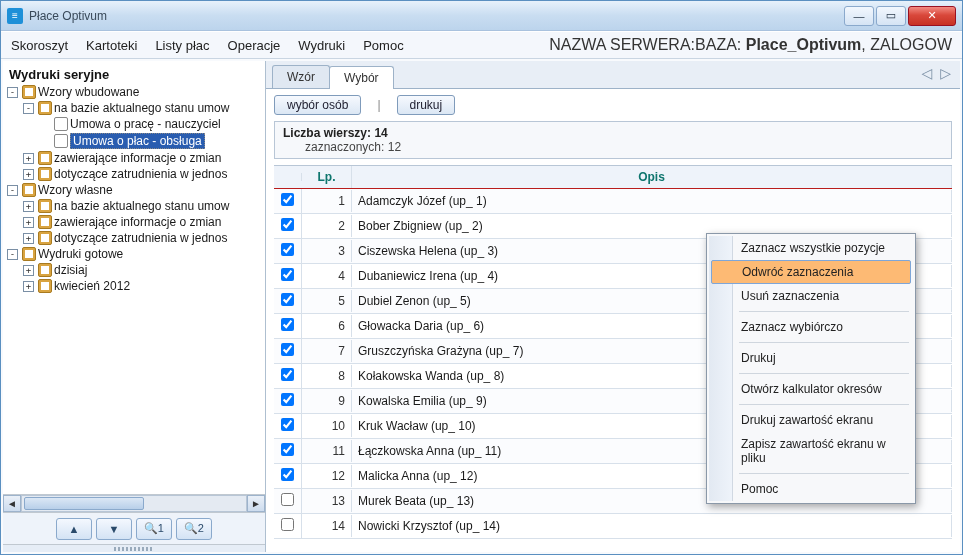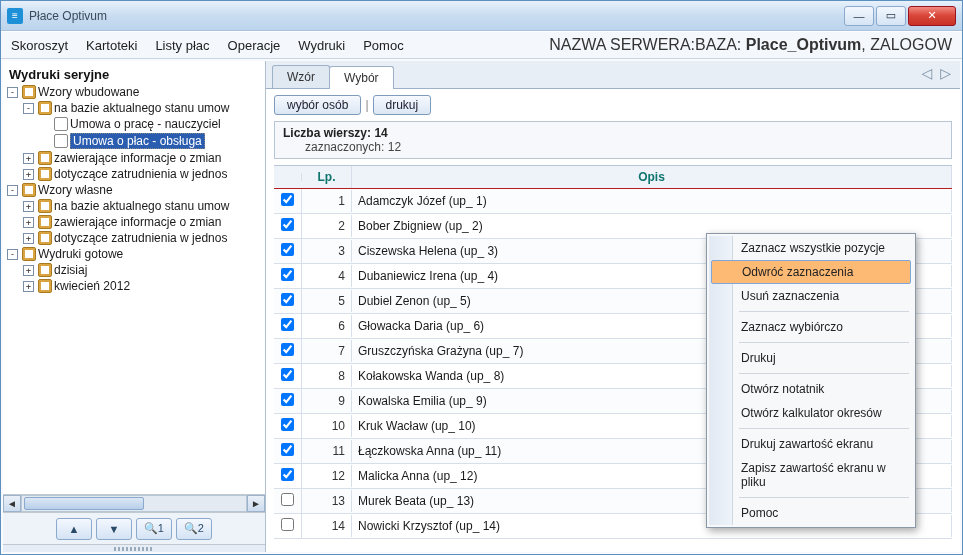--- a/index.html
+++ b/index.html
@@ -238,21 +238,21 @@
     color: #7a8fa5; font-size: 14px; padding:0 3px;
   }
   .panel-body {
     padding: 6px 8px;
     display: flex;
     flex-direction: column;
     gap: 6px;
     overflow: hidden;
     flex: 1;
   }
-  .action-row { display: flex; align-items: center; gap: 4px; }
+  .action-row { display: flex; align-items: center; gap: 16px; }
   .btn {
     padding: 2px 12px;
     background: linear-gradient(to bottom,#f6f9fe,#dbe7f4);
     border: 1px solid #7f9bbb;
     border-radius: 3px;
     font-size: 12px;
     color: #223;
   }
   .sep { color: #888; }
   .info-box {
@@ -594,21 +594,20 @@
         <div class="strip"></div>
         <div id="cm-body">
             <div class="cm-item">Zaznacz wszystkie pozycje</div>
             <div class="cm-item highlight">Odwróć zaznaczenia</div>
             <div class="cm-item">Usuń zaznaczenia</div>
             <div class="cm-sep"></div>
             <div class="cm-item">Zaznacz wybiórczo</div>
             <div class="cm-sep"></div>
             <div class="cm-item">Drukuj</div>
             <div class="cm-sep"></div>
-            <div class="cm-item">Otwórz notatnik</div>
             <div class="cm-item">Otwórz kalkulator okresów</div>
             <div class="cm-sep"></div>
             <div class="cm-item">Drukuj zawartość ekranu</div>
             <div class="cm-item">Zapisz zawartość ekranu w pliku</div>
             <div class="cm-sep"></div>
             <div class="cm-item">Pomoc</div>
           </div>
       </div>
     </div>
 

